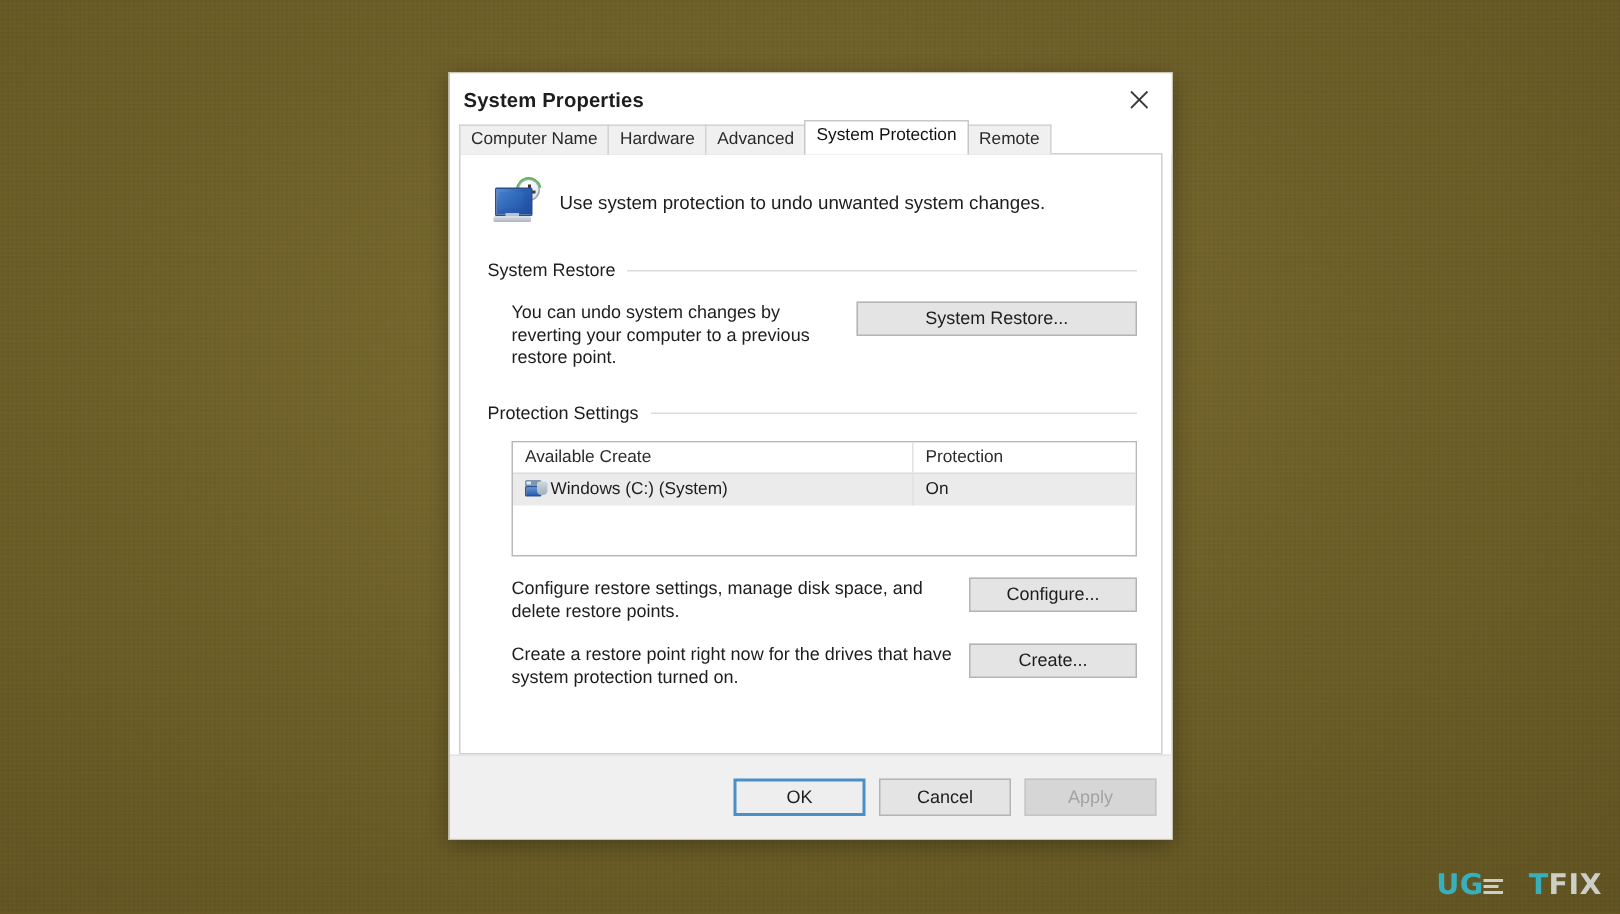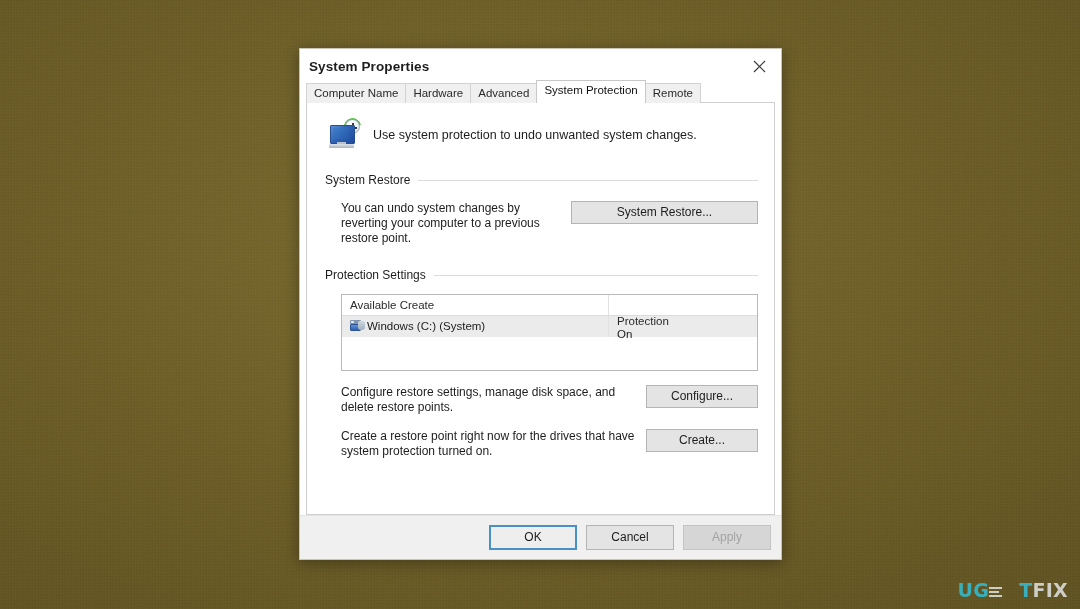--- a/index.html
+++ b/index.html
@@ -308,21 +308,21 @@
     background: #ffffff;
   }
   .drive-head div {
     font-size: 11.5px;
     color: #2b2b2b;
     line-height: 20px;
     padding-left: 8px;
     box-sizing: border-box;
   }
   .col-drives { width: 267px; border-right: 1px solid #e2e2e2; }
-  .col-prot   { flex: 1 1 auto; margin-top: 16px; }
+  .col-prot   { flex: 1 1 auto; }
 
   .drive-row {
     display: flex;
     height: 21px;
     background: #ebebeb;
     align-items: center;
     cursor: default;
   }
   .drive-row .cell {
     font-size: 11.5px;
@@ -369,21 +369,21 @@
     position: absolute;
     right: 0; top: 1px;
     width: 7px; height: 9px;
     background: linear-gradient(180deg,#cfd8df,#9fb0bd);
     border-radius: 2px 2px 3px 3px;
   }
 
   
   .cmdbar {
     flex: none;
-    height: 44px;
+    height: 56px;
     background: #f0f0f0;
     border-top: 1px solid #e3e3e3;
     display: flex;
     align-items: center;
     justify-content: flex-end;
     padding-right: 10px;
     gap: 9px;
     box-sizing: border-box;
   }
   .cmd-btn {

